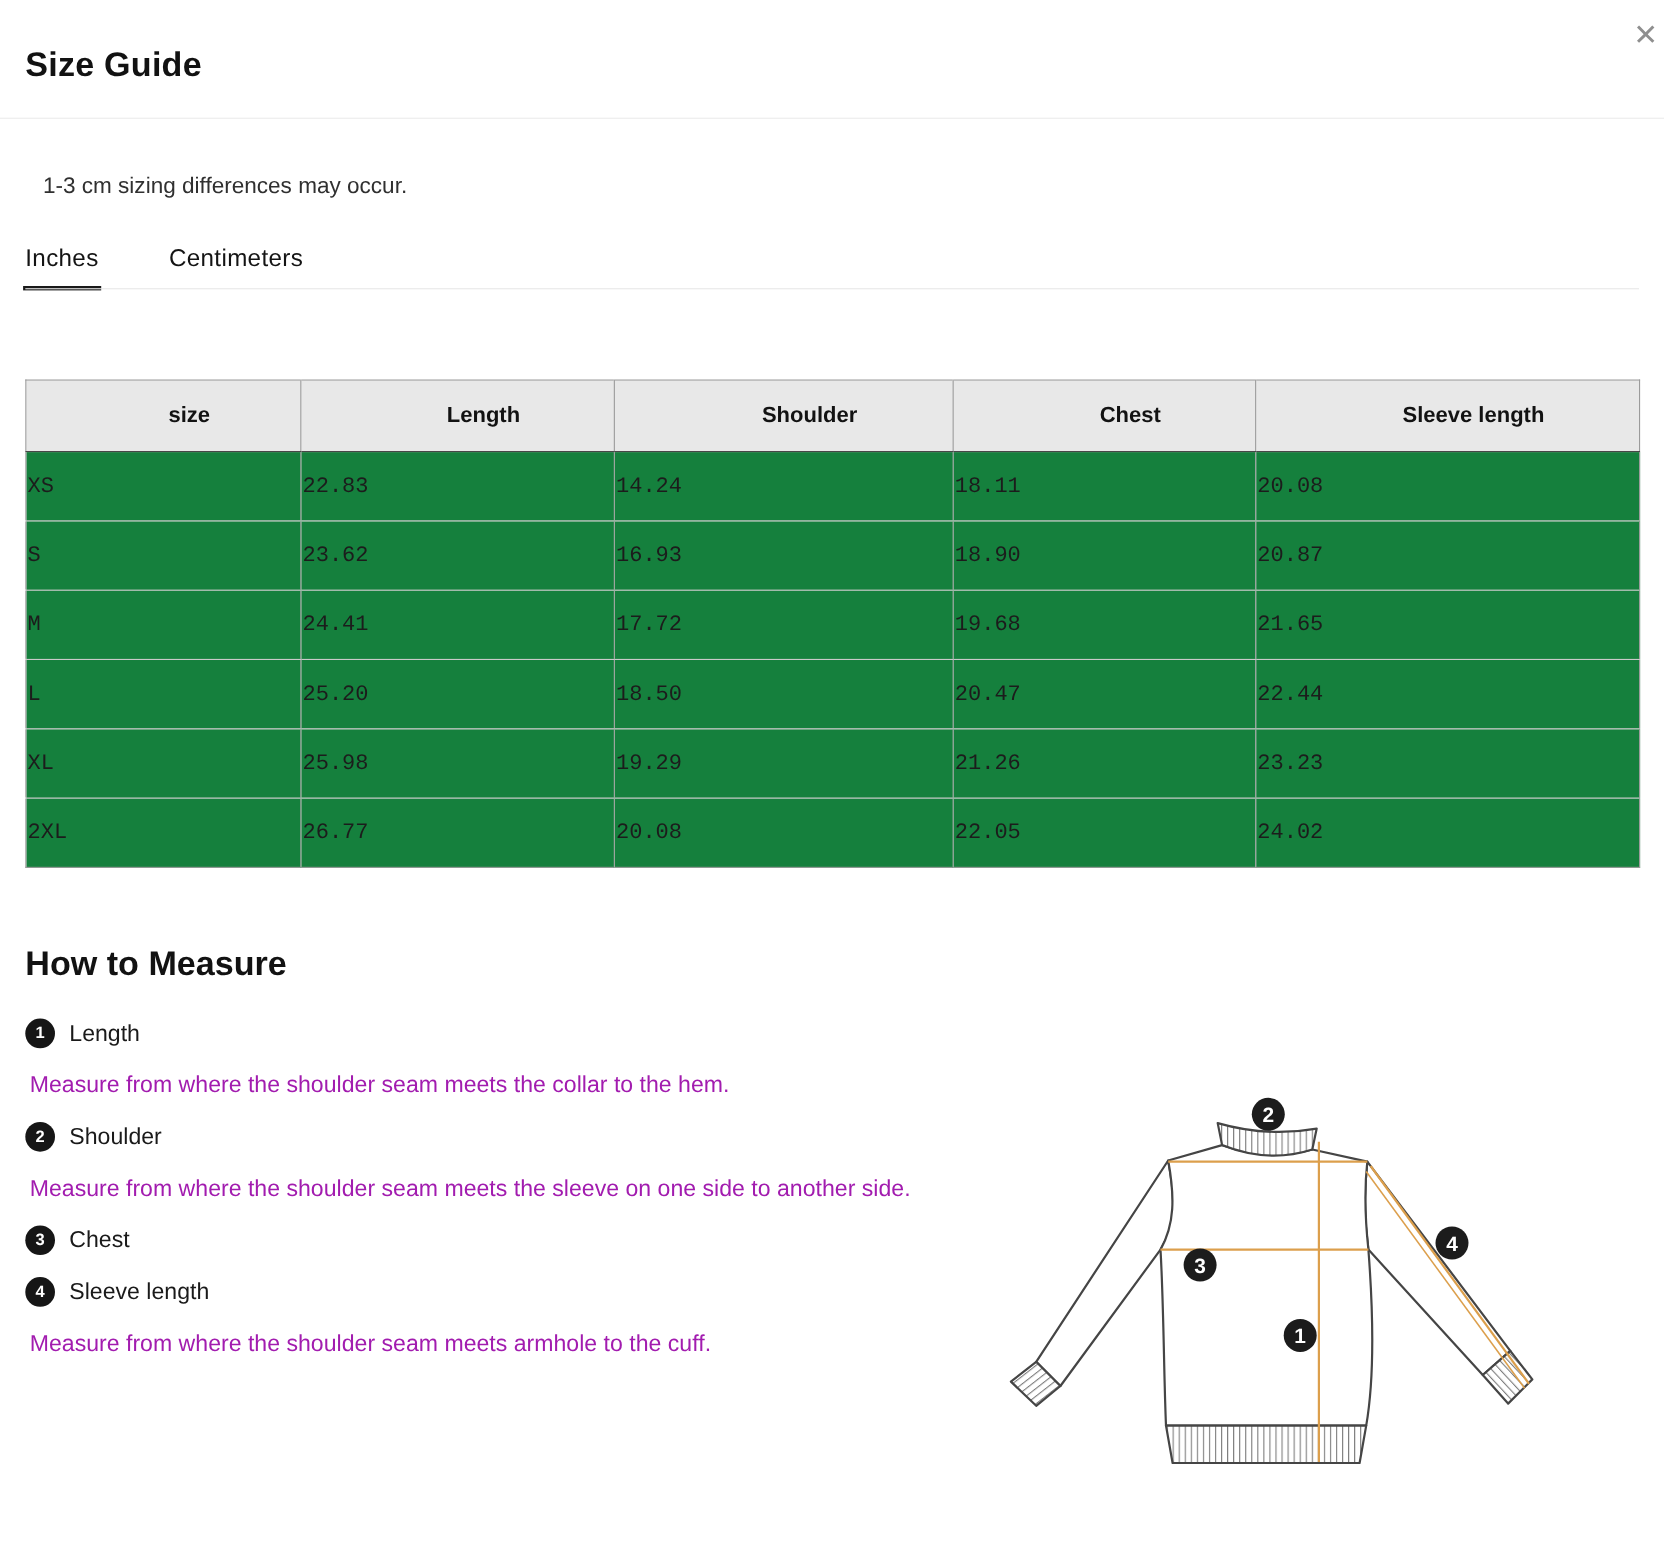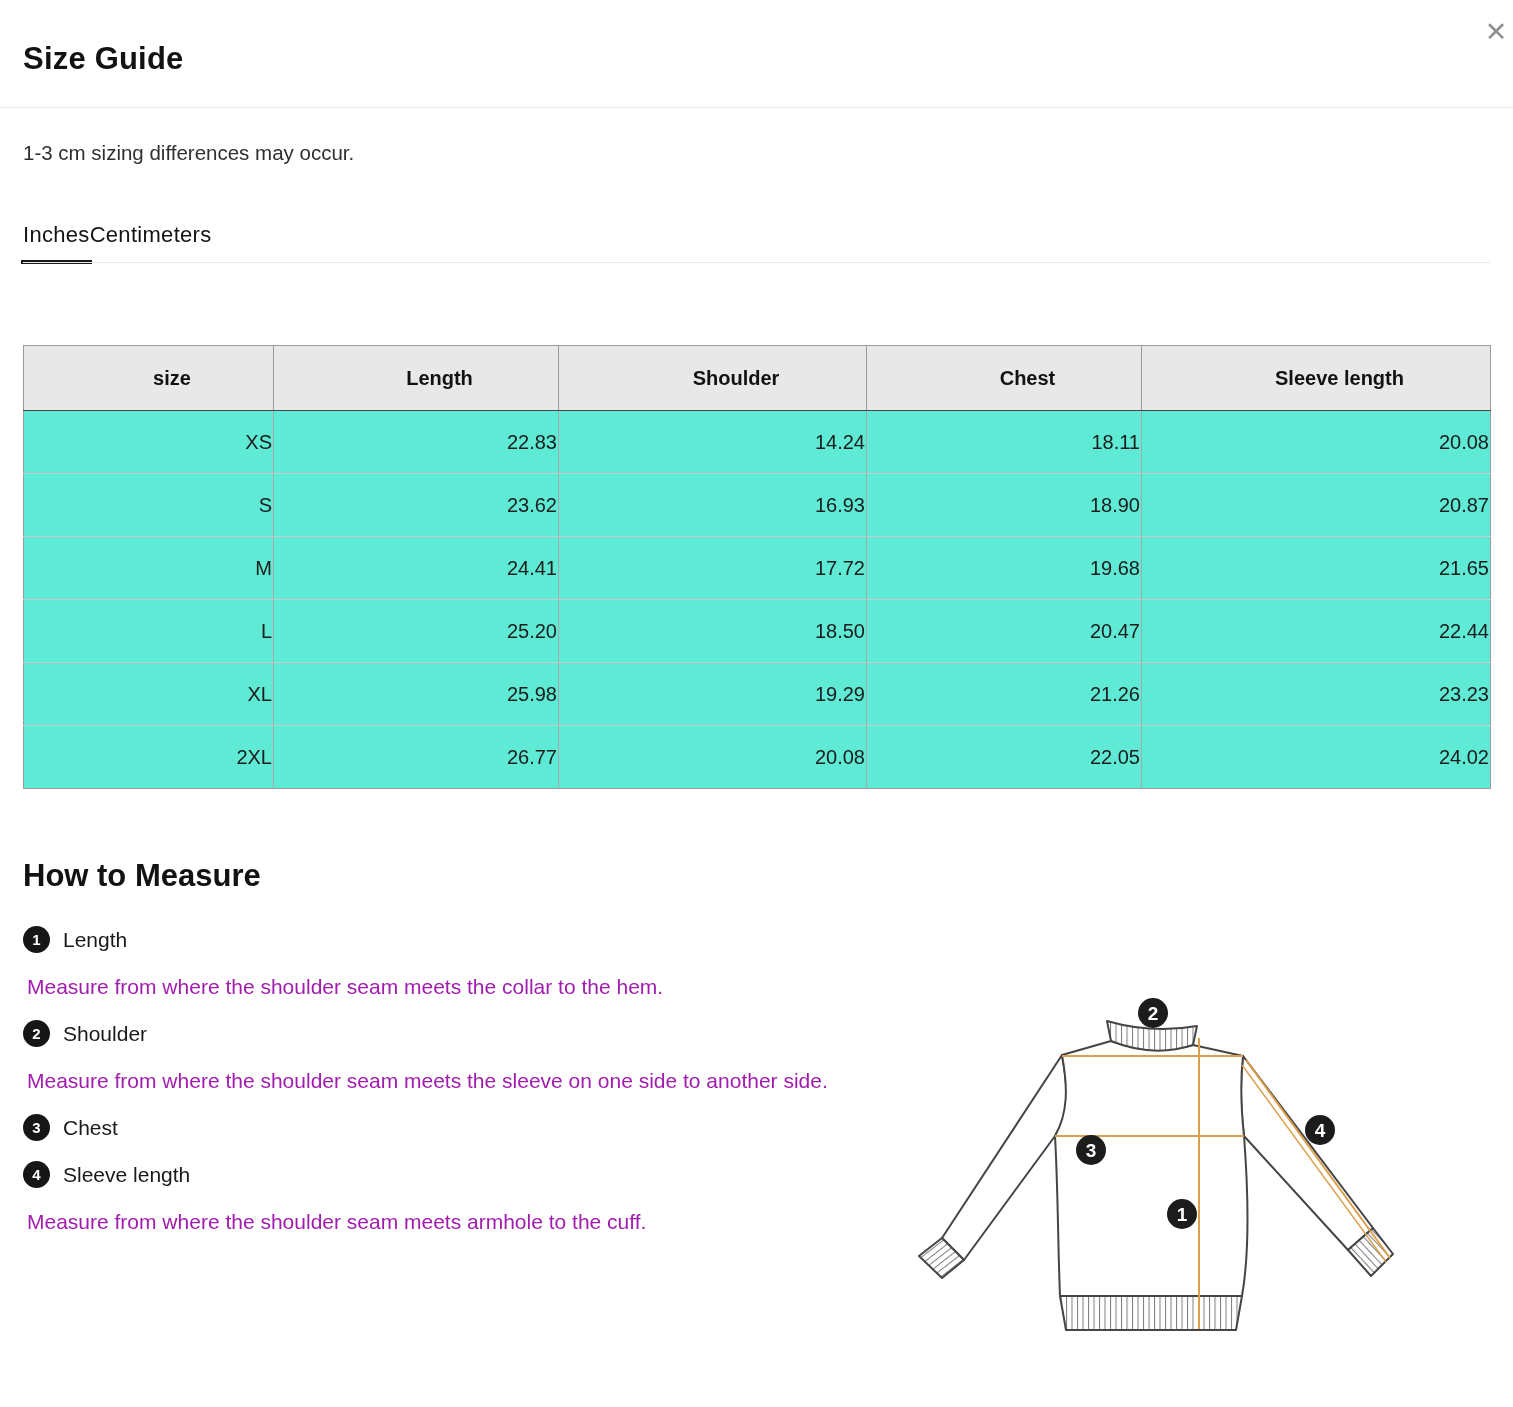--- a/index.html
+++ b/index.html
@@ -49,29 +49,30 @@
     left: 0;
     right: 0;
     top: 107px;
     height: 1px;
     background: #ebebeb;
   }
   .note {
     position: absolute;
     left: 23px;
     top: 141px;
-    margin: 0;
+    margin: 16px;
     font-size: 20.5px;
     color: #303030;
   }
   .tabs {
     position: absolute;
     left: 23px;
     top: 205px;
     display: flex;
+    gap: 64px;
   }
   .tab {
     position: relative;
     height: 59px;
     font-size: 22px;
     letter-spacing: 0.3px;
     color: #141414;
     cursor: pointer;
     background: transparent;
     border: none;
@@ -114,22 +115,23 @@
     border-bottom: 1px solid #474747;
     text-align: center;
     padding-left: 48px;
   }
   table.size-table td {
     height: 60px;
     color: #1c1c1c;
     font-weight: 400;
     border-left: 1px solid #a8a8a8;
     border-bottom: 1px solid #c9c9c9;
-    text-align: right;
-    background: #5eead4;
+    text-align: left;
+    background: #15803d;
+    font-family: Liberation Mono, monospace;
   }
   table.size-table th:first-child,
   table.size-table td:first-child { border-left: none; }
   table.size-table tr:last-child td { border-bottom: none; }
   .htm-title {
     position: absolute;
     left: 23px;
     top: 858px;
     margin: 0;
     font-size: 31px;

